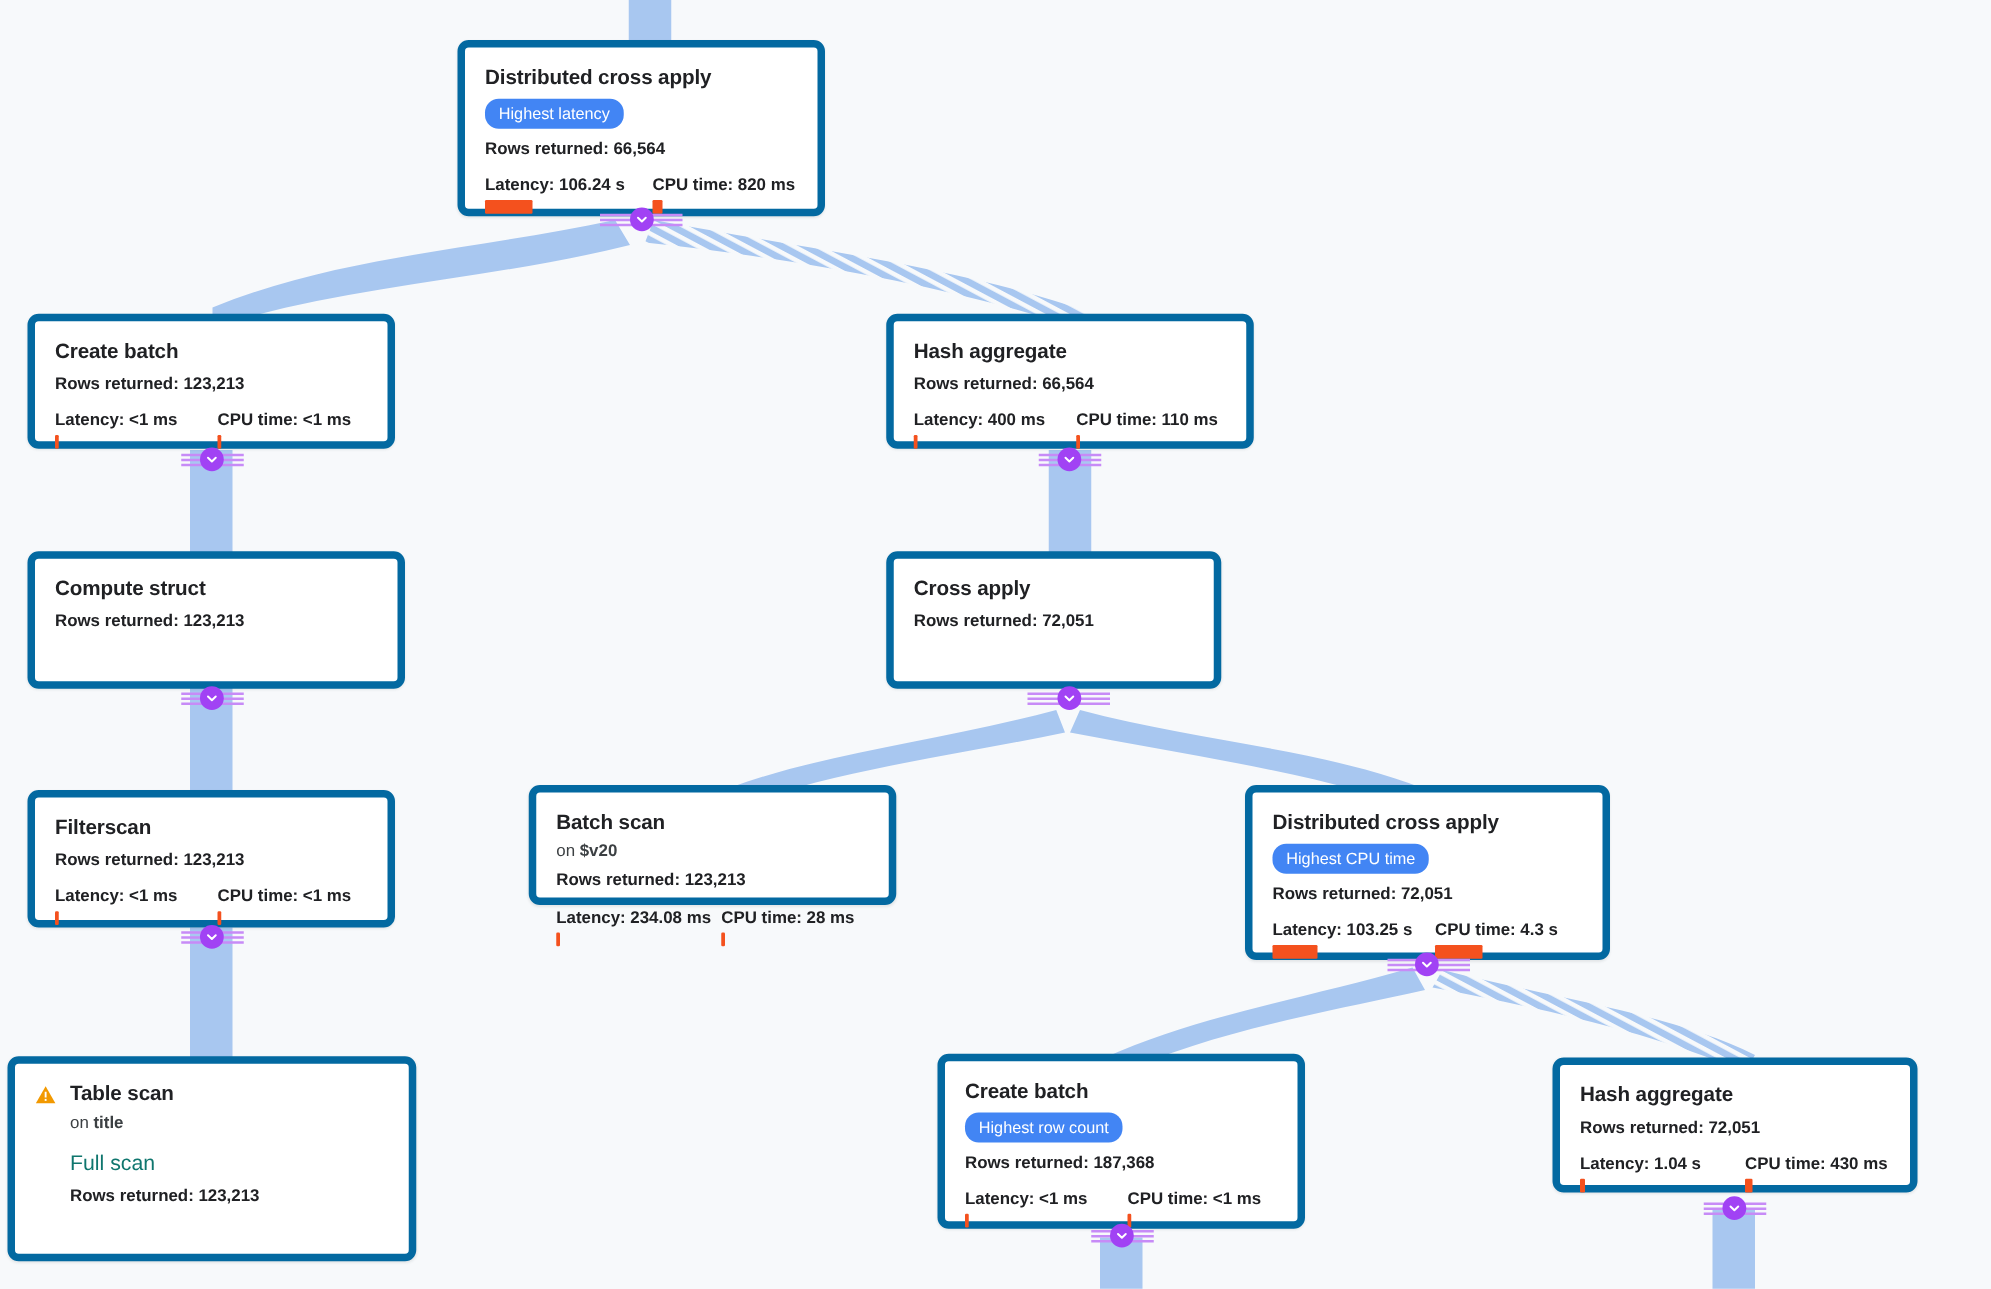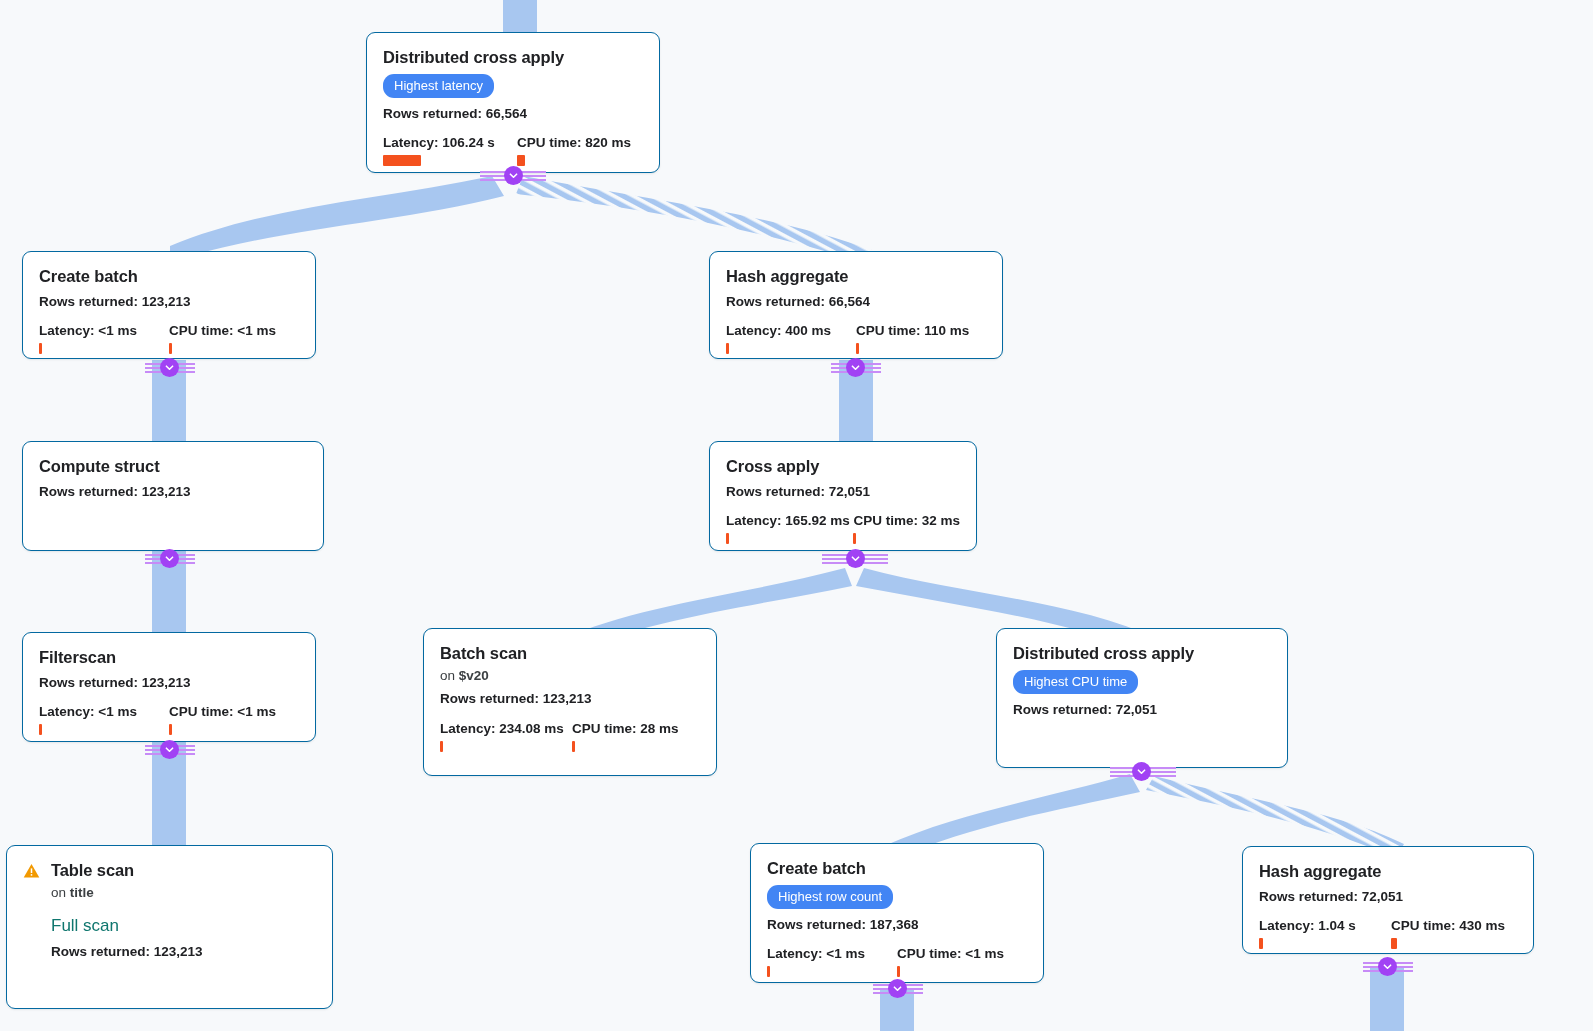--- a/index.html
+++ b/index.html
@@ -21,21 +21,21 @@
   #edge-layer {
     position: absolute;
     left: 0; top: 0;
     width: 1593px;
     height: 1031px;
     pointer-events: none;
   }
   .node {
     position: absolute;
     background: #ffffff;
-    border: 1px solid #0369a1;
+    border: 6px solid #0369a1;
     border-radius: 9px;
     box-shadow: 0 1px 2px rgba(60,64,67,.10);
     padding: 14px 16px 16px 16px;
   }
   .node.warn { padding-left: 44px; }
   .warn-icon {
     position: absolute;
     left: 16px;
     top: 17px;
     width: 17px;
@@ -244,52 +244,52 @@
       <div class="metric">
         <div class="metric-label">CPU time: 110 ms</div>
         <div class="metric-bar" style="width: 3px;"></div>
       </div>
     </div>
   </div>
 
   <div class="node" style="left:709px; top:441px; width:268px; height:110px;">
     <div class="title">Cross apply</div>
     <div class="rows">Rows returned: 72,051</div>
-    <div class="metrics">
-      <div class="metric" style="width:130px;">
-        <div class="metric-label">Latency: 165.92 ms</div>
-        <div class="metric-bar" style="width: 3px;"></div>
-      </div>
-      <div class="metric">
-        <div class="metric-label">CPU time: 32 ms</div>
-        <div class="metric-bar" style="width: 3px;"></div>
-      </div>
-    </div>
-  </div>
-
-  <div class="node" style="left:423px; top:628px; width:294px; height:148px;">
+  </div>
+
+  <div class="node" style="left:423px; top:628px; width:294px; height:96px;">
     <div class="title">Batch scan</div>
     <div class="subline"><span>on </span><b>$v20</b></div>
     <div class="rows">Rows returned: 123,213</div>
     <div class="metrics">
       <div class="metric" style="width:132px;">
         <div class="metric-label">Latency: 234.08 ms</div>
         <div class="metric-bar" style="width: 3px;"></div>
       </div>
       <div class="metric">
         <div class="metric-label">CPU time: 28 ms</div>
         <div class="metric-bar" style="width: 3px;"></div>
       </div>
     </div>
   </div>
 
   <div class="node" style="left:996px; top:628px; width:292px; height:140px;">
     <div class="title">Distributed cross apply</div>
     <div class="badge">Highest CPU time</div>
     <div class="rows">Rows returned: 72,051</div>
+    <div class="metrics">
+      <div class="metric" style="width:130px;">
+        <div class="metric-label">Latency: 103.25 s</div>
+        <div class="metric-bar" style="width: 36px;"></div>
+      </div>
+      <div class="metric">
+        <div class="metric-label">CPU time: 4.3 s</div>
+        <div class="metric-bar" style="width: 38px;"></div>
+      </div>
+    </div>
   </div>
 
   <div class="node" style="left:750px; top:843px; width:294px; height:140px;">
     <div class="title">Create batch</div>
     <div class="badge">Highest row count</div>
     <div class="rows">Rows returned: 187,368</div>
     <div class="metrics">
       <div class="metric" style="width:130px;">
         <div class="metric-label">Latency: &lt;1 ms</div>
         <div class="metric-bar" style="width: 3px;"></div>

